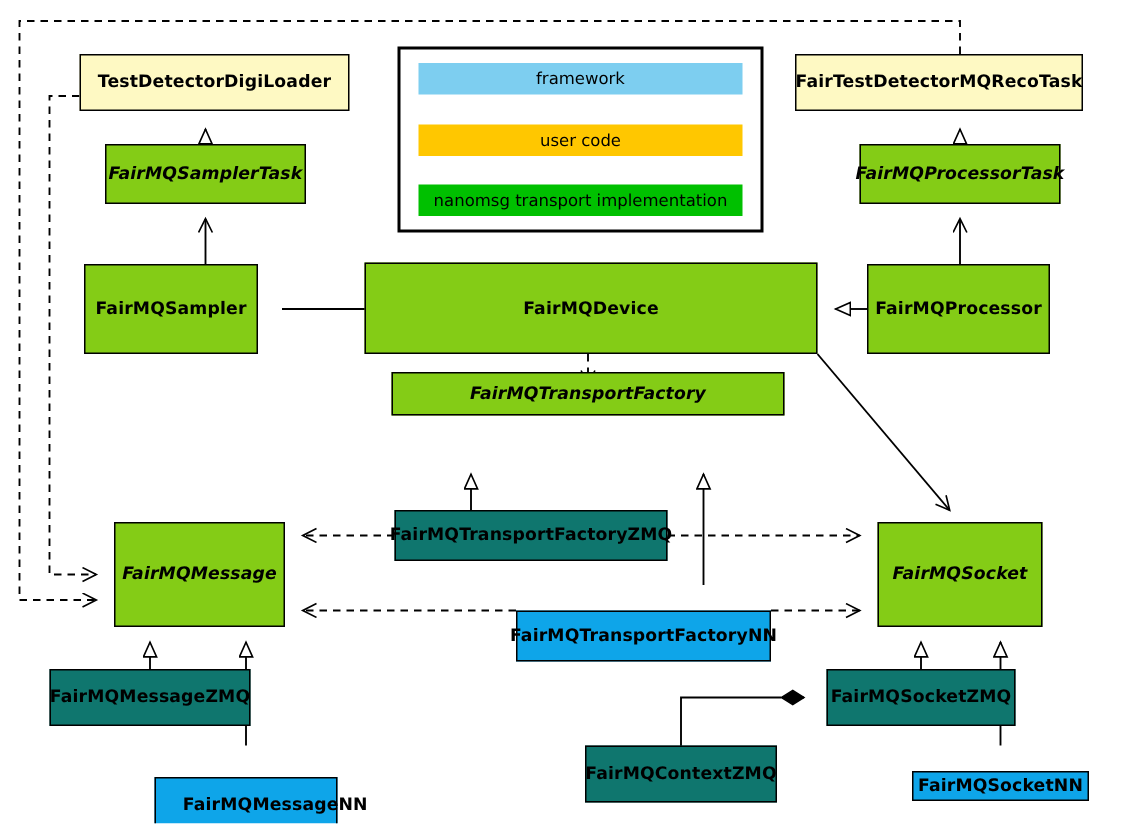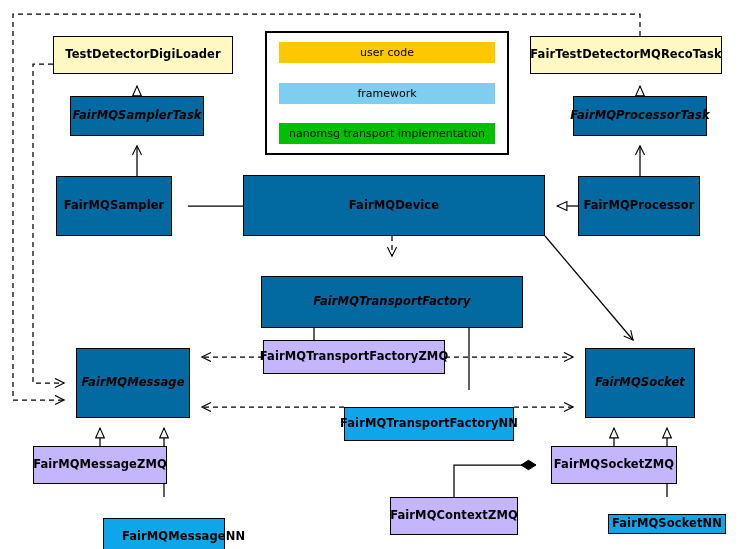--- a/index.html
+++ b/index.html
@@ -18,22 +18,22 @@
     display:flex;align-items:center;justify-content:center;
     text-align:center;
     font-size:11.5px;
     font-weight:bold;
     color:#000000;
     line-height:1.15;
     letter-spacing:0.1px;
   }
   .node.abstract{font-style:italic;}
   .fill-user{background:#fef9c3;}
-  .fill-fw{background:#0369a1;}
-  .fill-zmq{background:#c4b5fd;}
+  .fill-fw{background:#84cc16;}
+  .fill-zmq{background:#0f766e;}
   .fill-nn{background:#0ea5e9;margin-top:17px;}
   #legend{
     position:absolute;
     box-sizing:border-box;
     border:2px solid #000000;
     background:#ffffff;
     display:flex;flex-direction:column;justify-content:space-between;
     padding:9px 12px;
   }
   .legend-row{
@@ -100,25 +100,25 @@
 
       <path d="M614,446 L614,428" marker-end="url(#hollowTri)"></path>
 
       <path d="M667,497 L667,428" marker-end="url(#hollowTri)"></path>
 
       <path d="M454,516 L454,465 L536,465" marker-end="url(#solidDiamond)"></path>
     </g>
   </svg>
 
   <div id="legend" style="left:265px;top:31px;width:244px;height:124px;">
+    <div class="legend-row" style="background:#7DCEF0;">
+        <span>framework</span>
+      </div>
     <div class="legend-row" style="background:#FFC700;">
         <span>user code</span>
-      </div>
-    <div class="legend-row" style="background:#7DCEF0;">
-        <span>framework</span>
       </div>
     <div class="legend-row" style="background:#00C000;">
         <span>nanomsg transport implementation</span>
       </div>
   </div>
 
   <div id="nodes">
       <div class="node fill-user" style="left: 53px; top: 36px; width: 180px; height: 38px;">
         <span>TestDetectorDigiLoader</span>
       </div>
@@ -133,21 +133,21 @@
       </div>
       <div class="node fill-fw" style="left: 56px; top: 176px; width: 116px; height: 60px;">
         <span>FairMQSampler</span>
       </div>
       <div class="node fill-fw" style="left: 243px; top: 175px; width: 302px; height: 61px;">
         <span>FairMQDevice</span>
       </div>
       <div class="node fill-fw" style="left: 578px; top: 176px; width: 122px; height: 60px;">
         <span>FairMQProcessor</span>
       </div>
-      <div class="node fill-fw abstract" style="left: 261px; top: 276px; width: 262px; height: 52px;">
+      <div class="node fill-fw abstract" style="left: 261px; top: 248px; width: 262px; height: 29px;">
         <span>FairMQTransportFactory</span>
       </div>
       <div class="node fill-zmq" style="left: 263px; top: 340px; width: 182px; height: 34px;">
         <span>FairMQTransportFactoryZMQ</span>
       </div>
       <div class="node fill-nn" style="left: 344px; top: 390px; width: 170px; height: 34px;">
         <span>FairMQTransportFactoryNN</span>
       </div>
       <div class="node fill-fw abstract" style="left: 76px; top: 348px; width: 114px; height: 70px;">
         <span>FairMQMessage</span>

